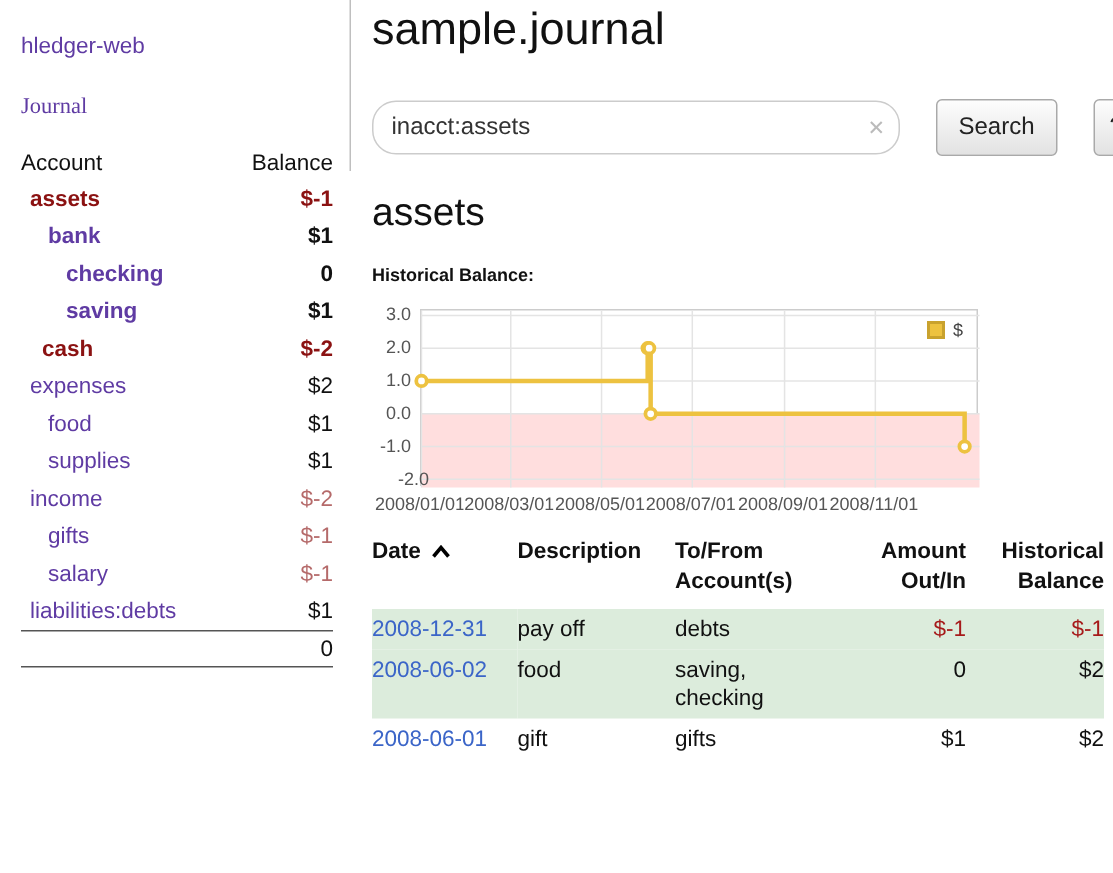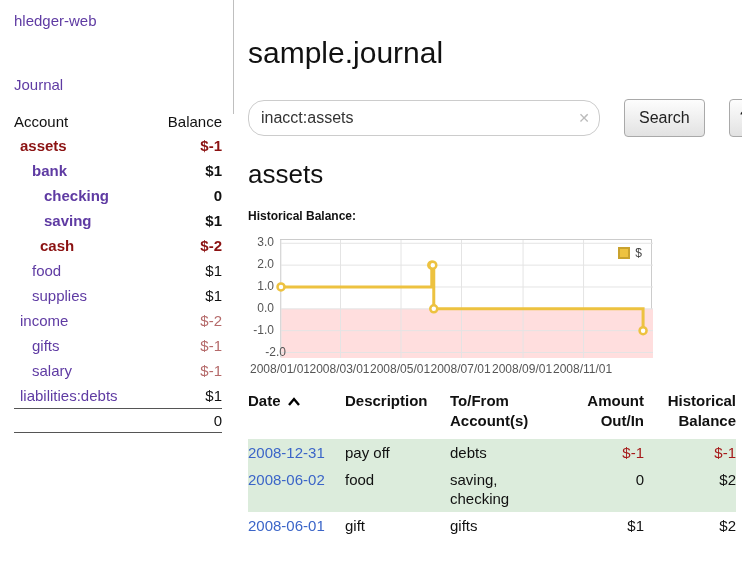--- a/index.html
+++ b/index.html
@@ -5,37 +5,37 @@
   * { box-sizing: border-box; margin: 0; padding: 0; }
   html, body { width: 742px; height: 582px; }
   body {
     font-family: "Liberation Sans", sans-serif;
     background: #fff; color: #111;
     position: relative; overflow: hidden;
   }
   a { text-decoration: none; cursor: pointer; }
 
   
-  .sidebar { position: absolute; left: 0; top: 2px; width: 233px; padding: 10px 11px 0 14px; }
+  .sidebar { position: absolute; left: 0; top: 12px; width: 233px; padding: 10px 11px 0 14px; }
   .divider { position: absolute; left: 233px; top: 0; width: 1px; height: 114px; background: #bfbfbf; }
   .app-title { display: inline-block; color: var(--purple); font-size: 15px; }
-  .journal-link { display: block; margin-top: 46px; color: var(--purple); font-size: 15px; }
+  .journal-link { display: block; margin-top: 23px; color: var(--purple); font-size: 15px; font-family: Liberation Serif, serif; }
   .acct-header { display: flex; justify-content: space-between; margin-top: 18px; font-size: 15px; color: #111; line-height: 22px; }
   .acct-row { display: flex; justify-content: space-between; font-size: 15px; line-height: 25px; }
   .acct-name { white-space: nowrap; }
   .bold { font-weight: 700; }
   .c-purple { color: var(--purple); }
   .c-maroon { color: var(--maroon); }
   .c-rose   { color: var(--rose); }
   .c-black  { color: #111; }
   .total-row { border-top: 1px solid #555; border-bottom: 1px solid #555; text-align: right; font-size: 15px; line-height: 23px; }
 
   
   .main { position: absolute; left: 248px; top: 0; width: 492px; padding-top: 2px; }
-  h1 { font-size: 30px; font-weight: 400; line-height: 36px; margin-top: 33px; }
+  h1 { font-size: 30px; font-weight: 400; line-height: 36px; }
   .search-row { display: flex; align-items: center; margin-top: 28px; }
   .search-wrap { position: relative; }
   .search-input {
     width: 352px; height: 36px; border: 1px solid #ccc; border-radius: 16px;
     font-size: 16px; padding: 0 30px 0 12px; color: #333; font-family: inherit;
   }
   .clear-icon { position: absolute; right: 10px; top: 50%; transform: translateY(-50%); color: #bbb; font-size: 14px; }
   .search-btn, .help-btn {
     margin-left: 24px; height: 38px; padding: 0 14px; font-size: 16px; color: #222;
     border: 1px solid #a9a9a9; border-radius: 4px;
@@ -86,22 +86,26 @@
       </div>
       <div class="acct-row">
         <a class="acct-name c-purple bold" style="margin-left: 30px;">checking</a>
         <span class="acct-bal c-black bold">0</span>
       </div>
       <div class="acct-row">
         <a class="acct-name c-purple bold" style="margin-left: 30px;">saving</a>
         <span class="acct-bal c-black bold">$1</span>
       </div>
       <div class="acct-row">
-        <a class="acct-name c-maroon bold" style="margin-left: 26px; text-align: center;">cash</a>
+        <a class="acct-name c-maroon bold" style="margin-left: 14px; text-align: center;">cash</a>
         <span class="acct-bal c-maroon bold">$-2</span>
+      </div>
+      <div class="acct-row">
+        <a class="acct-name c-purple" style="margin-left: 6px;">expenses</a>
+        <span class="acct-bal c-black">$2</span>
       </div>
       <div class="acct-row">
         <a class="acct-name c-purple" style="margin-left: 18px;">food</a>
         <span class="acct-bal c-black">$1</span>
       </div>
       <div class="acct-row">
         <a class="acct-name c-purple" style="margin-left: 18px;">supplies</a>
         <span class="acct-bal c-black">$1</span>
       </div>
       <div class="acct-row">

